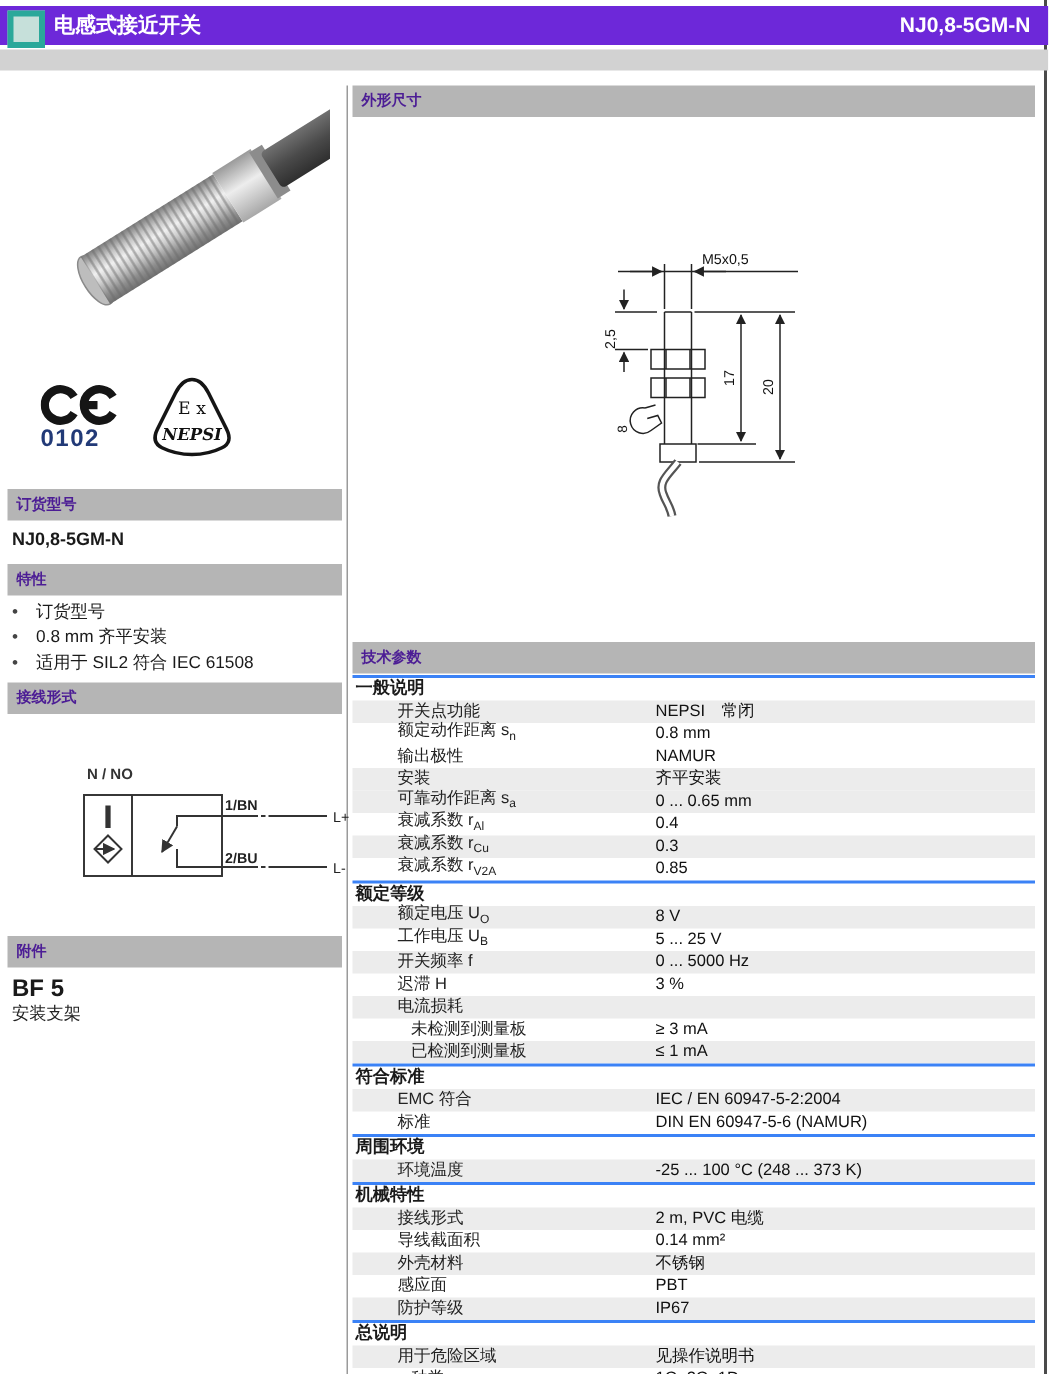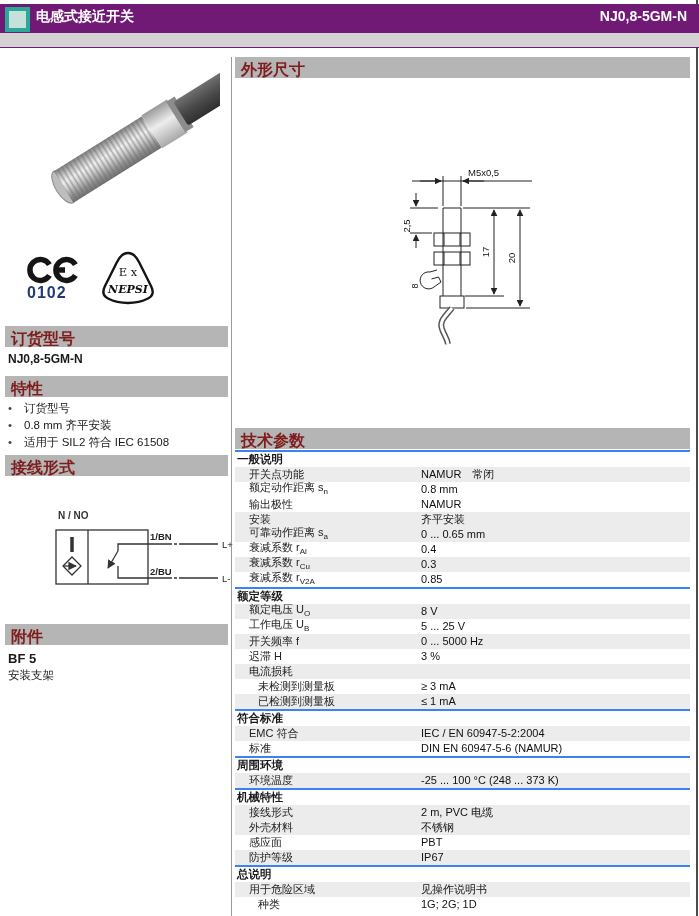--- a/index.html
+++ b/index.html
@@ -1,45 +1,45 @@
 <!DOCTYPE html>
 <html><head>
 <meta charset="utf-8">
 <style>
   html,body{margin:0;padding:0;background:#fff;}
   #page{position:relative;width:699px;height:916px;background:#fff;overflow:hidden;
         font-family:"Liberation Sans",sans-serif;color:#1a1a1a;}
   .edge-right{position:absolute;top:0;right:1px;width:2px;height:916px;background:#4a4a4a;}
   
-  .topbar{position:absolute;top:4px;left:0;width:699px;height:44px;background:#701a75;}
+  .topbar{position:absolute;top:4px;left:0;width:699px;height:26px;background:#6d28d9;}
   .cat-icon{position:absolute;top:3px;left:5px;width:17px;height:17px;background:#c6e0da;
             border:4px solid #2aa89a;}
   .topbar .title{position:absolute;left:36px;top:4px;font-size:14px;font-weight:bold;color:#fff;}
   .topbar .model{position:absolute;right:12px;top:4px;font-size:14px;font-weight:bold;color:#fff;}
   .substrip{position:absolute;top:33px;left:0;width:699px;height:14px;background:#d2d2d2;}
   .coldiv{position:absolute;left:231px;top:57px;width:1px;height:859px;background:#9a9a9a;}
   
   .secbar{position:absolute;height:21px;background:#b5b5b5;box-sizing:border-box;
-          padding:3px 0 0 6px;font-size:16px;font-weight:bold;color:#7f1d1d;}
+          padding:3px 0 0 6px;font-size:10px;font-weight:bold;color:#4c1d95;}
   
   .ordmodel{position:absolute;left:8px;top:352px;font-size:12px;font-weight:bold;}
   .featlist{position:absolute;left:8px;top:400px;width:218px;font-size:11.5px;}
   .feat{display:flex;line-height:17px;}
   .feat .dot{width:16px;color:#444;}
-  .acc-model{position:absolute;left:8px;top:651px;font-size:13px;font-weight:bold;}
+  .acc-model{position:absolute;left:8px;top:651px;font-size:16px;font-weight:bold;}
   .acc-desc{position:absolute;left:8px;top:668px;font-size:11.5px;color:#222;}
   .ce-num{position:absolute;left:27px;top:284px;font-size:16px;font-weight:bold;
           color:#223a77;letter-spacing:1px;}
   
   .tech{position:absolute;left:235px;top:450px;width:455px;font-size:11px;}
   .tgh{border-top:2px solid #3b82f6;font-weight:bold;font-size:11.5px;height:15px;
        line-height:15px;padding-left:2px;background:#fff;}
   .trow{display:flex;height:15px;line-height:15px;align-items:center;}
   .trow.stripe{background:#ececec;}
-  .tlabel{width:186px;padding-left:14px;box-sizing:border-box;white-space:nowrap;color:#222;}
+  .tlabel{width:186px;padding-left:14px;box-sizing:border-box;white-space:nowrap;color:#222;margin-left:16px;}
   .tlabel.ind{padding-left:23px;}
   .tvalue{flex:1;white-space:pre;color:#111;}
   sub{font-size:8px;}
   svg text{font-family:"Liberation Sans",sans-serif;}
   .serif{font-family:"DejaVu Serif","Liberation Serif",serif;}
 </style>
 </head>
 <body>
 
 <div id="page">
@@ -205,21 +205,21 @@
     <text x="143" y="102" font-size="9.5" fill="#111" transform="rotate(-90 143 102)" text-anchor="middle">20</text>
     <text x="46" y="130" font-size="9" fill="#111" transform="rotate(-90 46 130)" text-anchor="middle">8</text>
   </svg>
 
   <div class="secbar" style="left:235px;top:428px;width:455px;">技术参数</div>
 
   <div class="tech">
       <div class="tgh">一般说明</div>
       <div class="trow stripe">
         <span class="tlabel">开关点功能</span>
-        <span class="tvalue">NAMUR　常闭</span>
+        <span class="tvalue">NEPSI　常闭</span>
       </div>
       <div class="trow">
         <span class="tlabel">额定动作距离  s<sub>n</sub></span>
         <span class="tvalue">0.8 mm</span>
       </div>
       <div class="trow">
         <span class="tlabel">输出极性</span>
         <span class="tvalue">NAMUR</span>
       </div>
       <div class="trow stripe">
@@ -283,20 +283,24 @@
       <div class="tgh">周围环境</div>
       <div class="trow stripe">
         <span class="tlabel">环境温度</span>
         <span class="tvalue">-25 ... 100 °C (248 ... 373 K)</span>
       </div>
       <div class="tgh">机械特性</div>
       <div class="trow stripe">
         <span class="tlabel">接线形式</span>
         <span class="tvalue">2 m, PVC 电缆</span>
       </div>
+      <div class="trow">
+        <span class="tlabel">导线截面积</span>
+        <span class="tvalue">0.14 mm²</span>
+      </div>
       <div class="trow stripe">
         <span class="tlabel">外壳材料</span>
         <span class="tvalue">不锈钢</span>
       </div>
       <div class="trow">
         <span class="tlabel">感应面</span>
         <span class="tvalue">PBT</span>
       </div>
       <div class="trow stripe">
         <span class="tlabel">防护等级</span>

